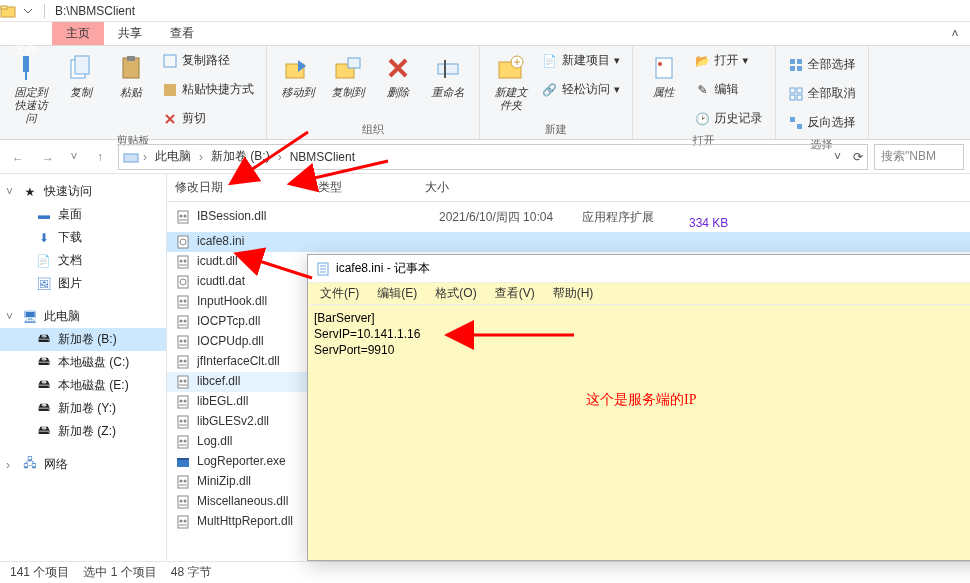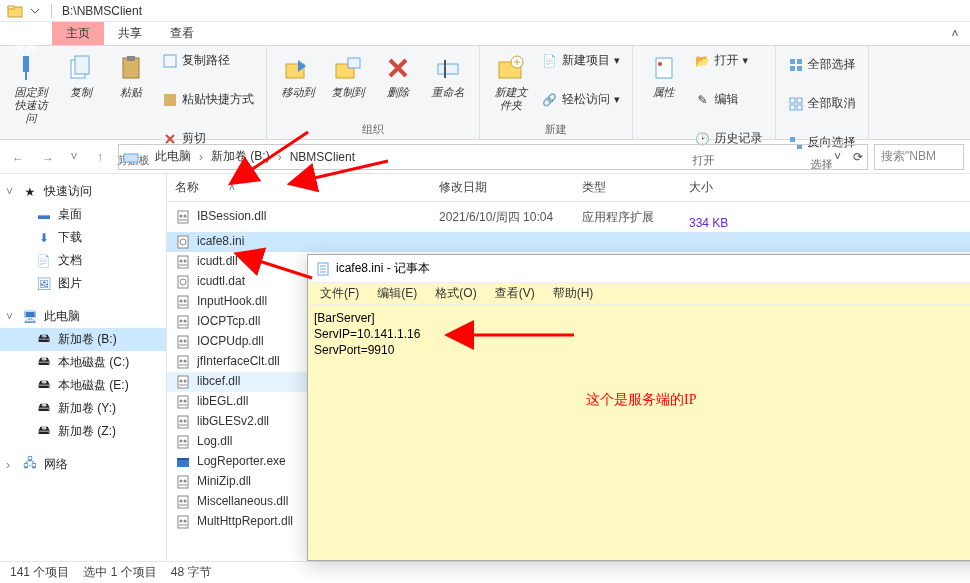--- a/index.html
+++ b/index.html
@@ -1,40 +1,40 @@
 <!DOCTYPE html>
 <html><head>
 <meta charset="utf-8">
 <style>
 * { margin:0; padding:0; box-sizing:border-box; font-family:"Microsoft YaHei","Segoe UI",sans-serif; font-size:12px; }
 body { background:#fff; width:970px; height:583px; position:relative; overflow:hidden; }
 
 
-.titlebar { height:22px; background:#fff; display:flex; align-items:center; padding:0 7px; border-bottom:1px solid #e5e5e5; }
+.titlebar { height:22px; background:#fff; display:flex; align-items:center; padding:0 0; border-bottom:1px solid #e5e5e5; }
 .titlebar .icon-sm { width:16px; height:16px; margin-right:4px; display:inline-flex; align-items:center; justify-content:center; }
 .titlebar .sep { width:1px; height:14px; background:#ccc; margin:0 4px; }
 .titlebar .path { margin-left:6px; color:#333; }
 
 
 .ribbon-tabs { height:24px; display:flex; align-items:stretch; border-bottom:1px solid #dadada; }
 .ribbon-tab { padding:0 14px; display:flex; align-items:center; color:#333; cursor:pointer; }
 .ribbon-tab.file { background:#1979ca; color:#fff;margin-top:27px; }
 .ribbon-tab.active { background:#fca5a5; }
 .ribbon-spacer { flex:1; }
 .ribbon-carat { width:30px; display:flex; align-items:center; justify-content:center; color:#555; }
 
 
 .ribbon { height:94px; background:#f5f6f7; border-bottom:1px solid #dadada; display:flex; }
 .group { border-right:1px solid #e0e0e0; padding:2px 8px 0 8px; display:flex; flex-direction:column; }
 .group-body { flex:1; display:flex; align-items:flex-start; gap:4px; }
 .group-label { text-align:center; color:#666; font-size:11px; padding:2px 0; }
 .big-btn { width:46px; display:flex; flex-direction:column; align-items:center; gap:2px; padding:4px 2px; cursor:pointer;font-style:italic; }
 .big-btn .ic { width:32px; height:32px; display:flex; align-items:center; justify-content:center; }
 .big-btn .lbl { font-size:11px; text-align:center; line-height:13px; color:#333; }
-.small-col { display:flex; flex-direction:column; gap:18px; padding:2px 0; }
+.small-col { display:flex; flex-direction:column; gap:8px; padding:2px 0; }
 .small-btn { display:flex; align-items:center; gap:4px; padding:2px 4px; cursor:pointer; font-size:11px; color:#333; white-space:nowrap; }
 .small-btn .ic { width:16px; height:16px; display:flex; align-items:center; justify-content:center; }
 
 
 .addrbar { height:34px; display:flex; align-items:center; padding:3px 6px; gap:6px; border-bottom:1px solid #e5e5e5; }
 .navbtn { width:24px; height:24px; border-radius:3px; display:flex; align-items:center; justify-content:center; color:#888; cursor:pointer; }
 .breadcrumb { flex:1; height:26px; border:1px solid #ccc; display:flex; align-items:center; padding:0 4px; gap:2px; }
 .crumb { padding:0 4px; cursor:pointer; color:#333; }
 .crumb-sep { color:#888; padding:0 2px; }
 .bc-end { margin-left:auto; display:flex; align-items:center; gap:4px; color:#555; }
@@ -381,21 +381,20 @@
     <div class="nav-sep"></div>
     <div class="nav-item">
         <span class="arrow">›</span>
         <span class="nav-ic" style="color:#3a7bc8">🖧</span>
         <span>网络</span>
       </div>
   </div>
 
   <div class="files">
     <div class="cols">
-      <div class="col name"><span>名称</span><span class="sort-arw">˄</span></div>
       <div class="col date">修改日期</div>
       <div class="col type">类型</div>
       <div class="col size">大小</div>
     </div>
     <div class="rows" id="file-rows">
         <div class="row">
           <div class="cell name">
             <span class="file-ic">
               <svg width="14" height="14">
                 <rect x="2" y="1" width="10" height="12" fill="#fff" stroke="#888"></rect>

